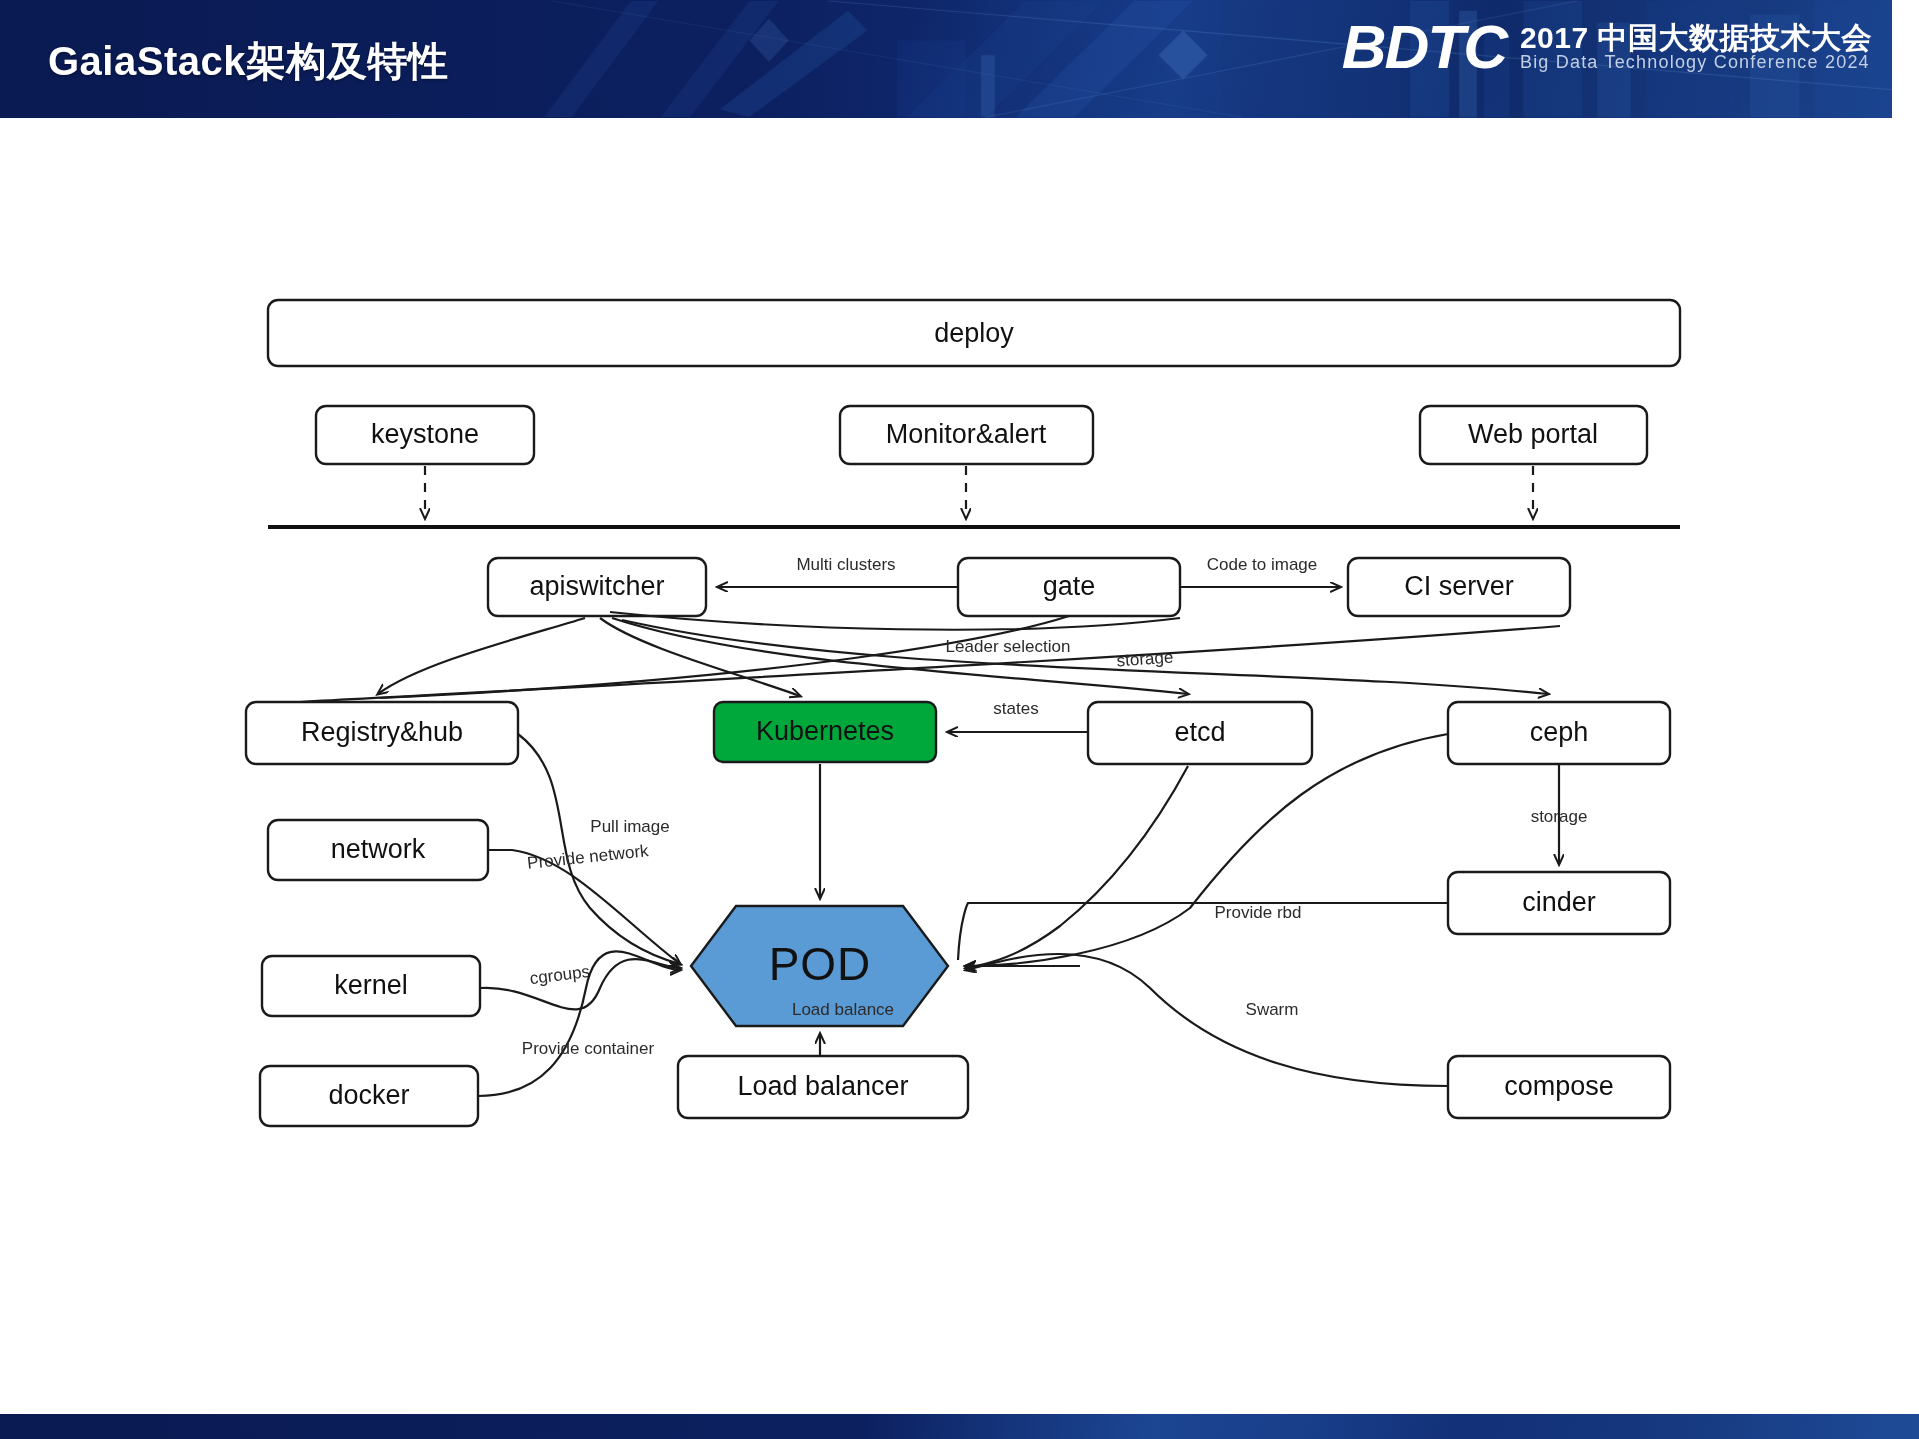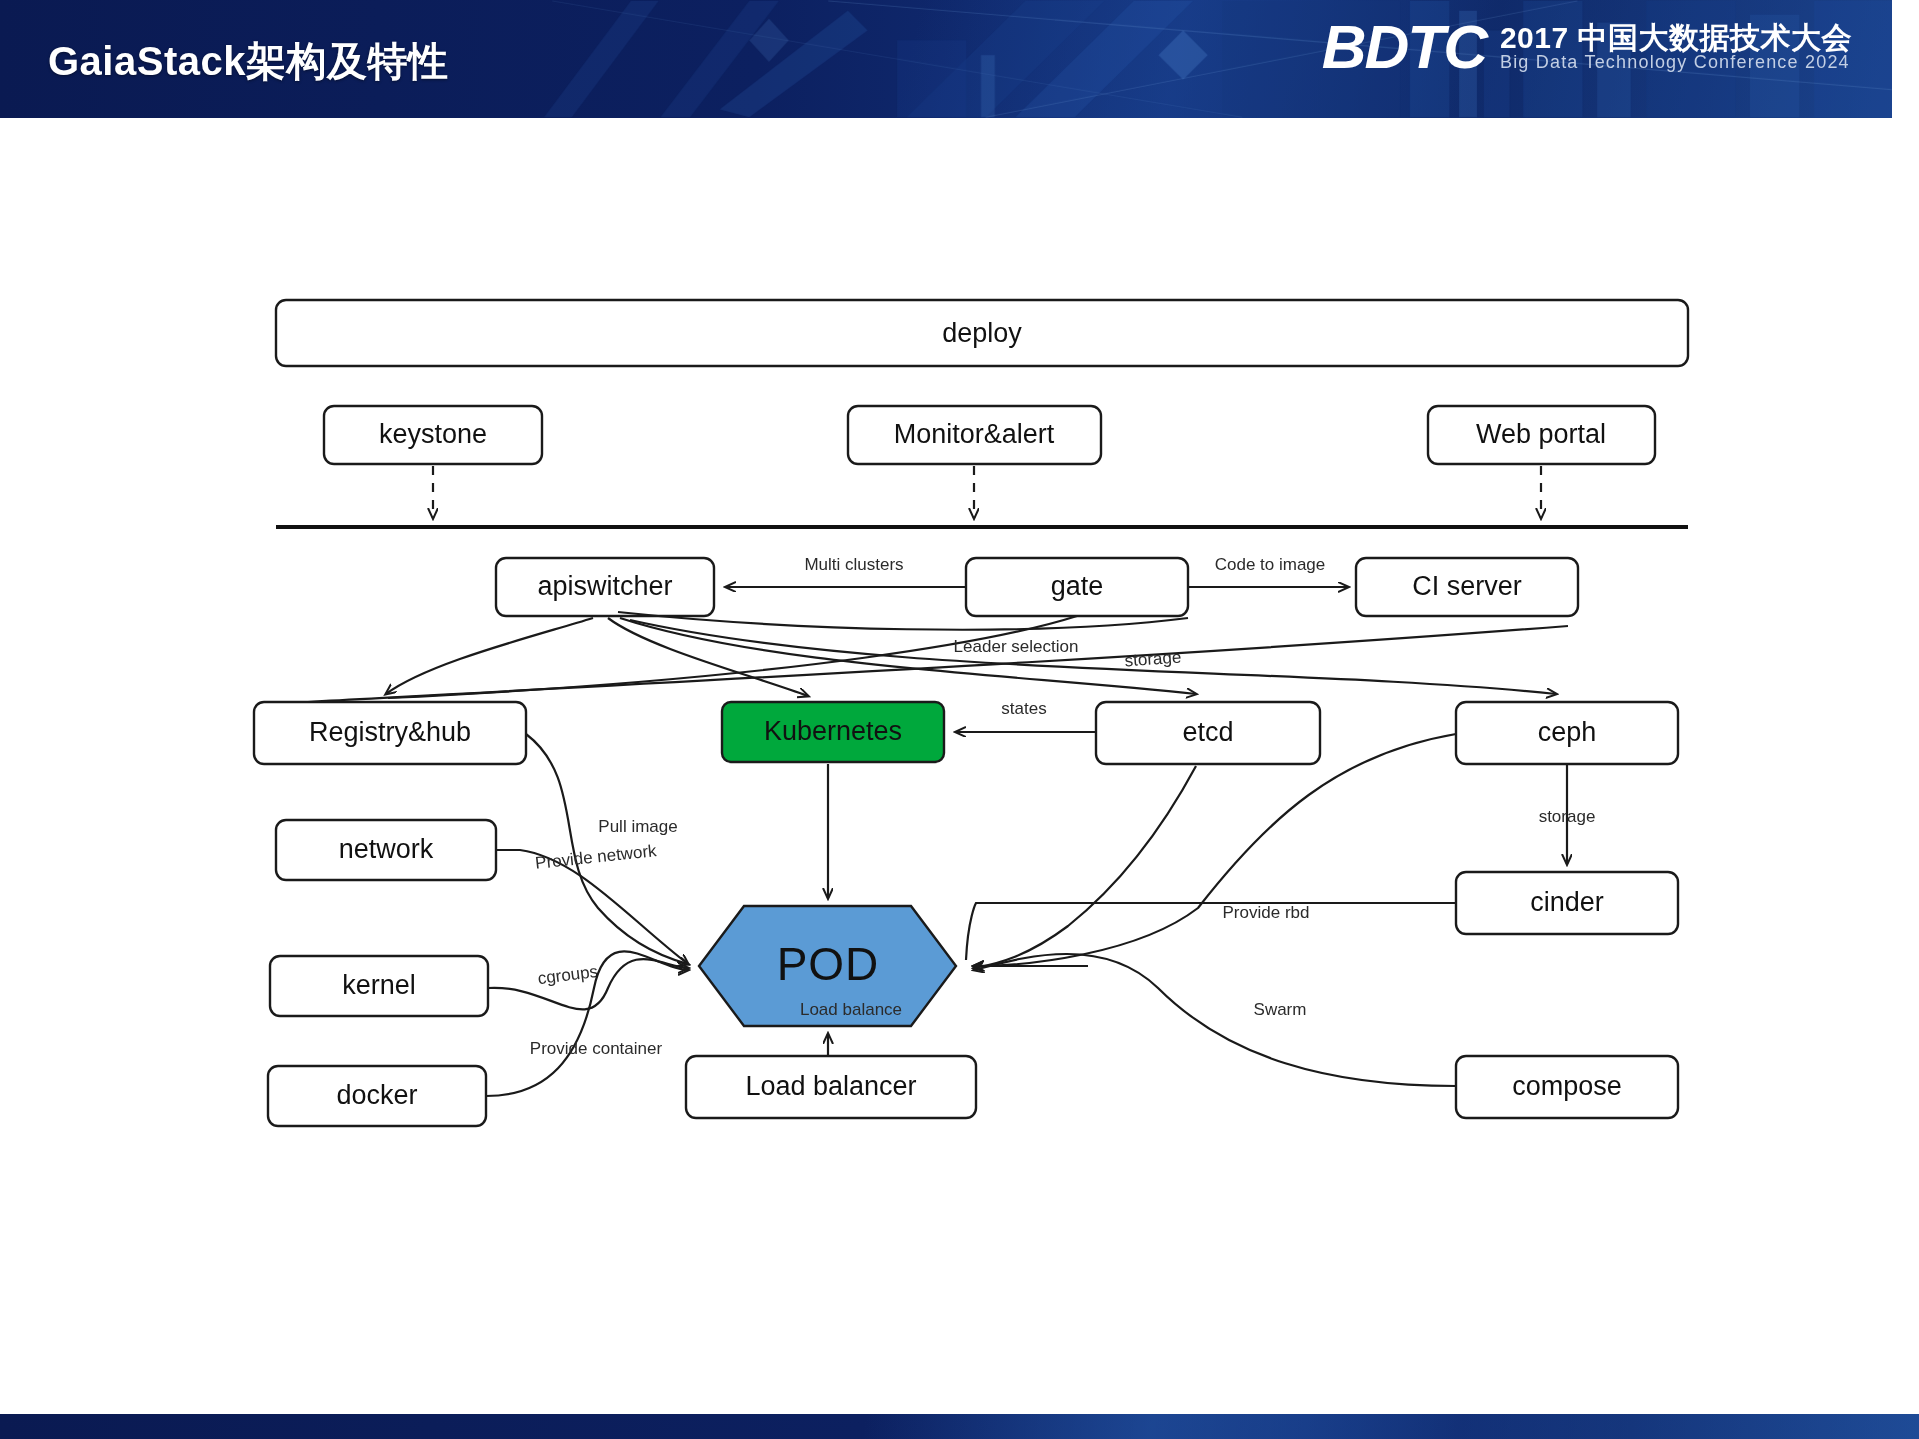--- a/index.html
+++ b/index.html
@@ -40,21 +40,21 @@
     font-size: 40px;
     font-weight: bold;
     letter-spacing: 0.5px;
     white-space: nowrap;
     text-shadow: 0 1px 3px rgba(0,0,0,0.45);
   }
 
   
   #logo {
     position: absolute;
-    right: 40px;
+    right: 20px;
     top: 16px;
     display: flex;
     align-items: center;
     gap: 14px;
     white-space: nowrap;
   }
   #logo-mark {
     color: #ffffff;
     font-size: 62px;
     font-weight: bold;
@@ -85,21 +85,21 @@
     width: 1919px;
     height: 25px;
     background:
       linear-gradient(100deg, rgba(30,78,160,0.0) 0%, rgba(30,78,160,0.0) 45%, rgba(40,96,180,0.5) 60%, rgba(24,60,138,0.3) 76%, rgba(44,104,190,0.45) 100%),
       linear-gradient(90deg, #0a1a52 0%, #0c2060 45%, #123078 68%, #0e2767 85%, #133376 100%);
   }
 
   
   #diagram {
     position: absolute;
-    left: 8px;
+    left: 0;
     top: 118px;
     width: 1551px;
     height: 1296px;
     background: #ffffff;
   }
   #diagram svg { display: block; }
 
   .node-rect {
     fill: #ffffff;
     stroke: #1a1a1a;

